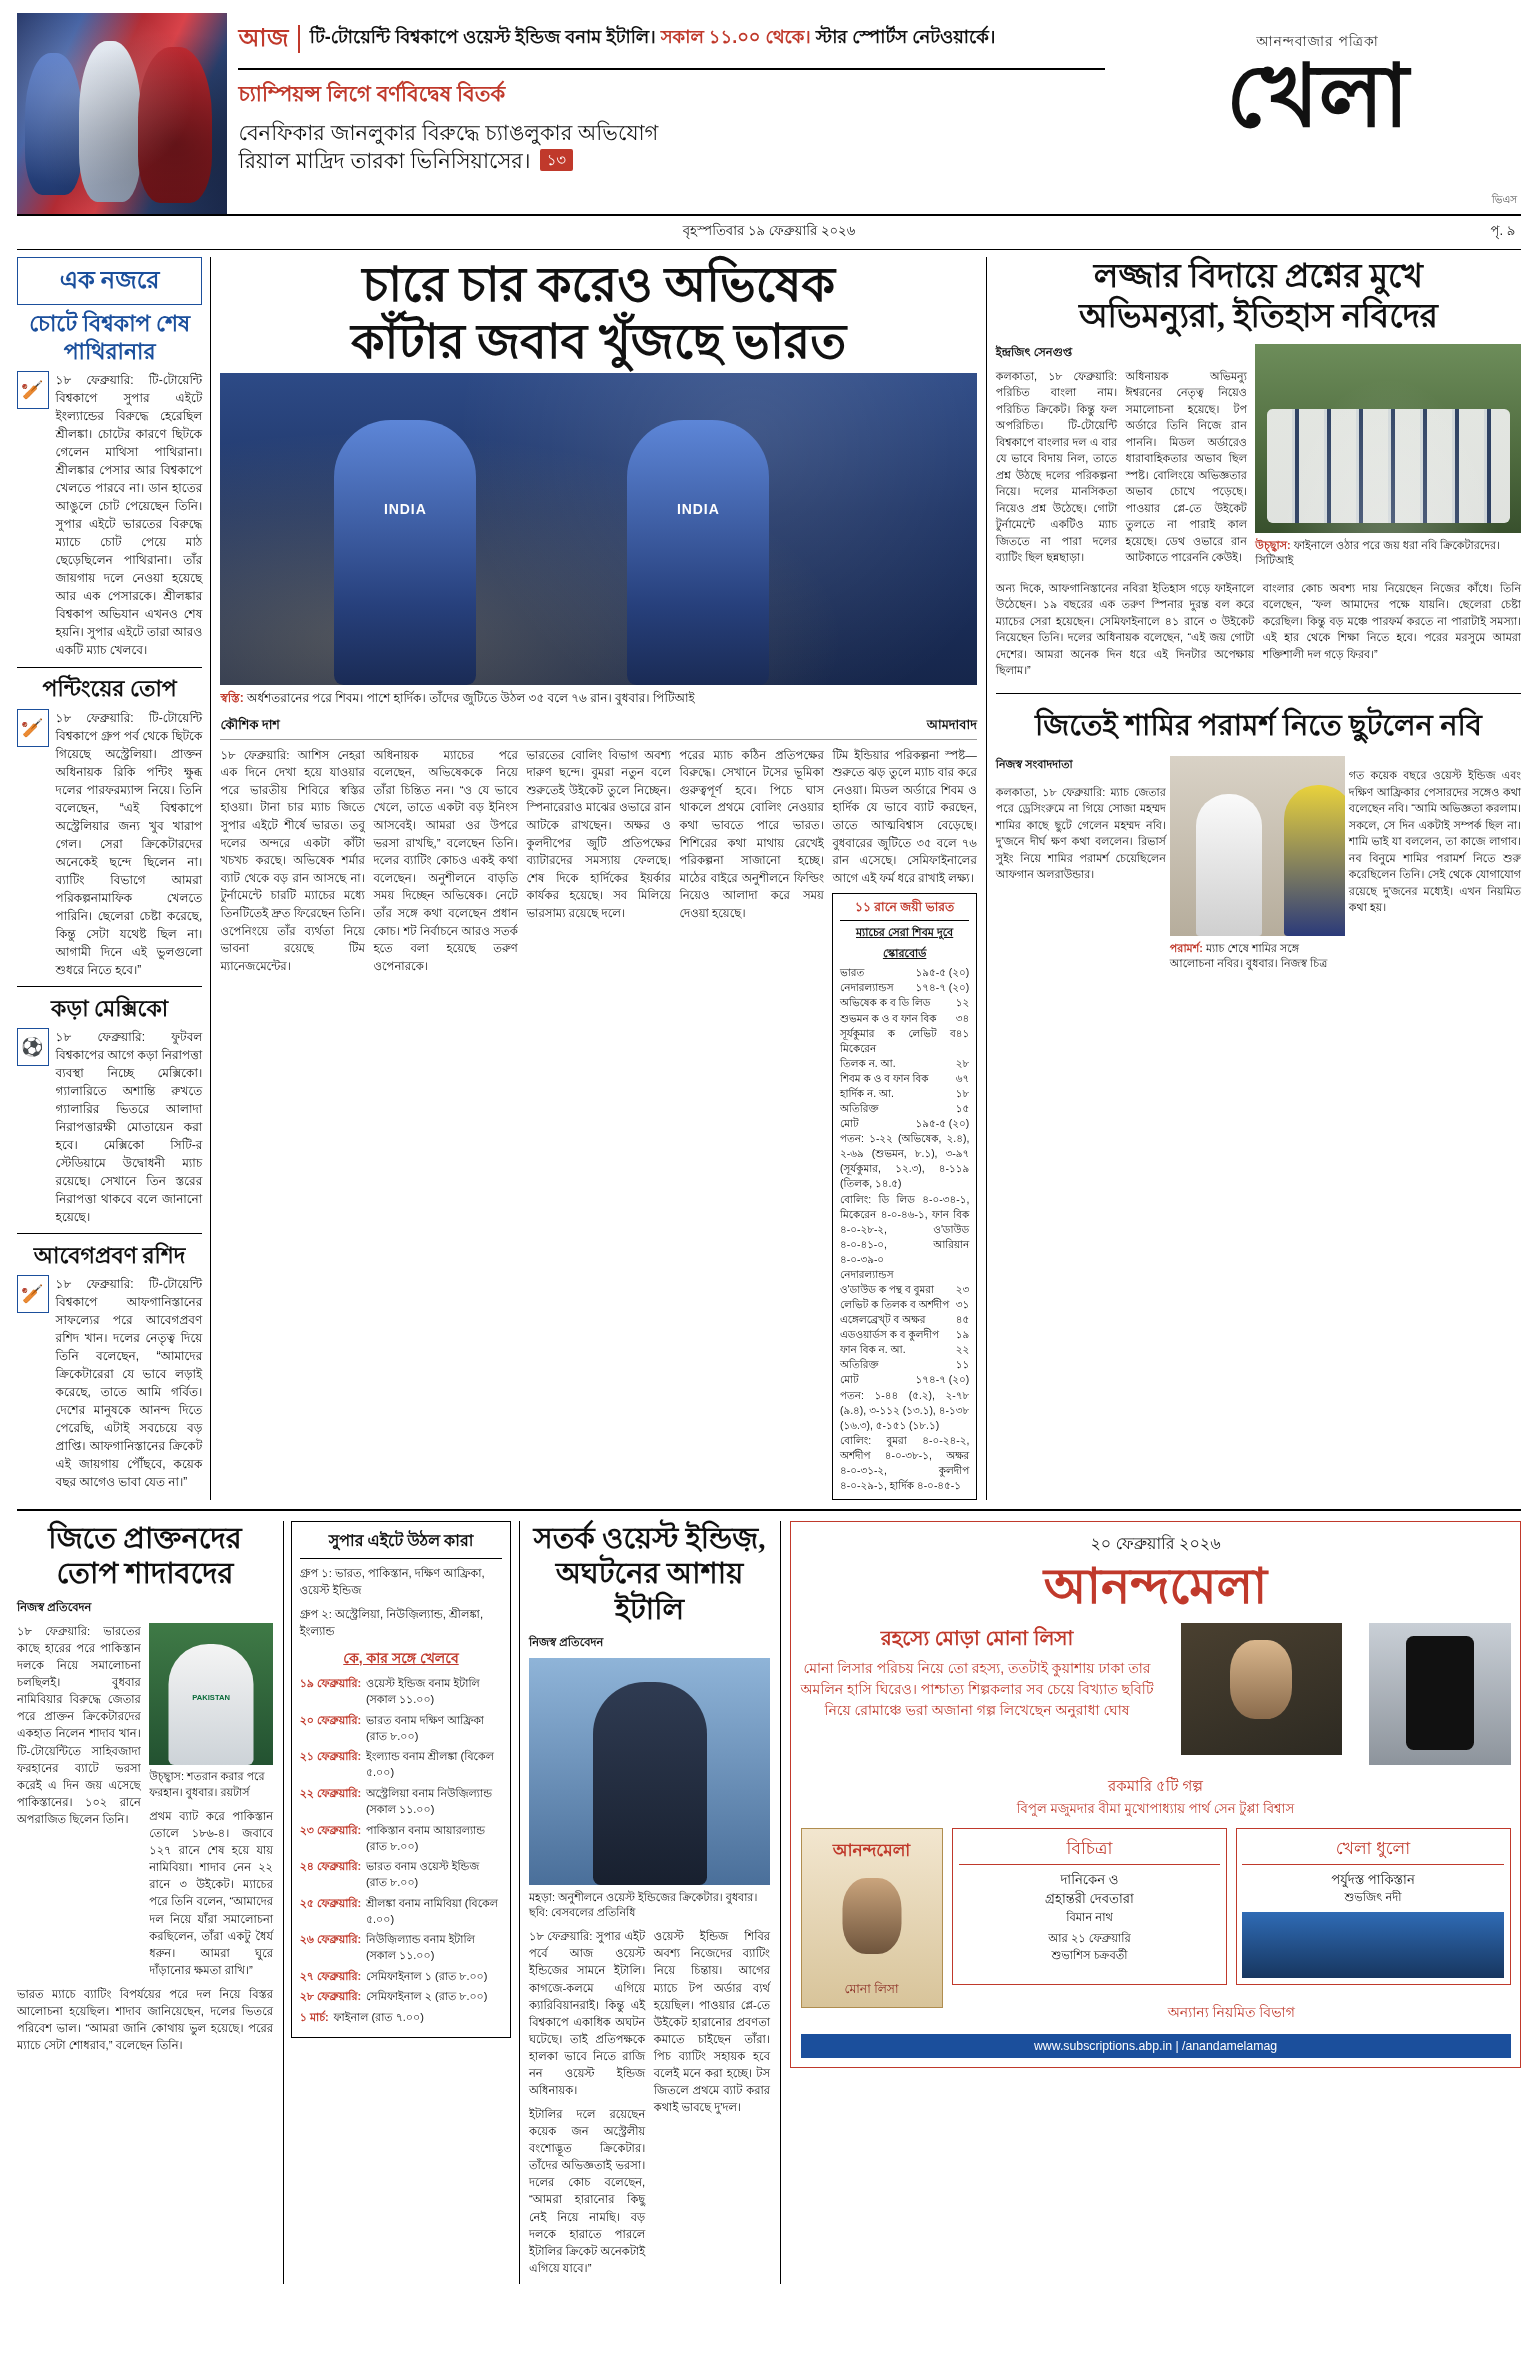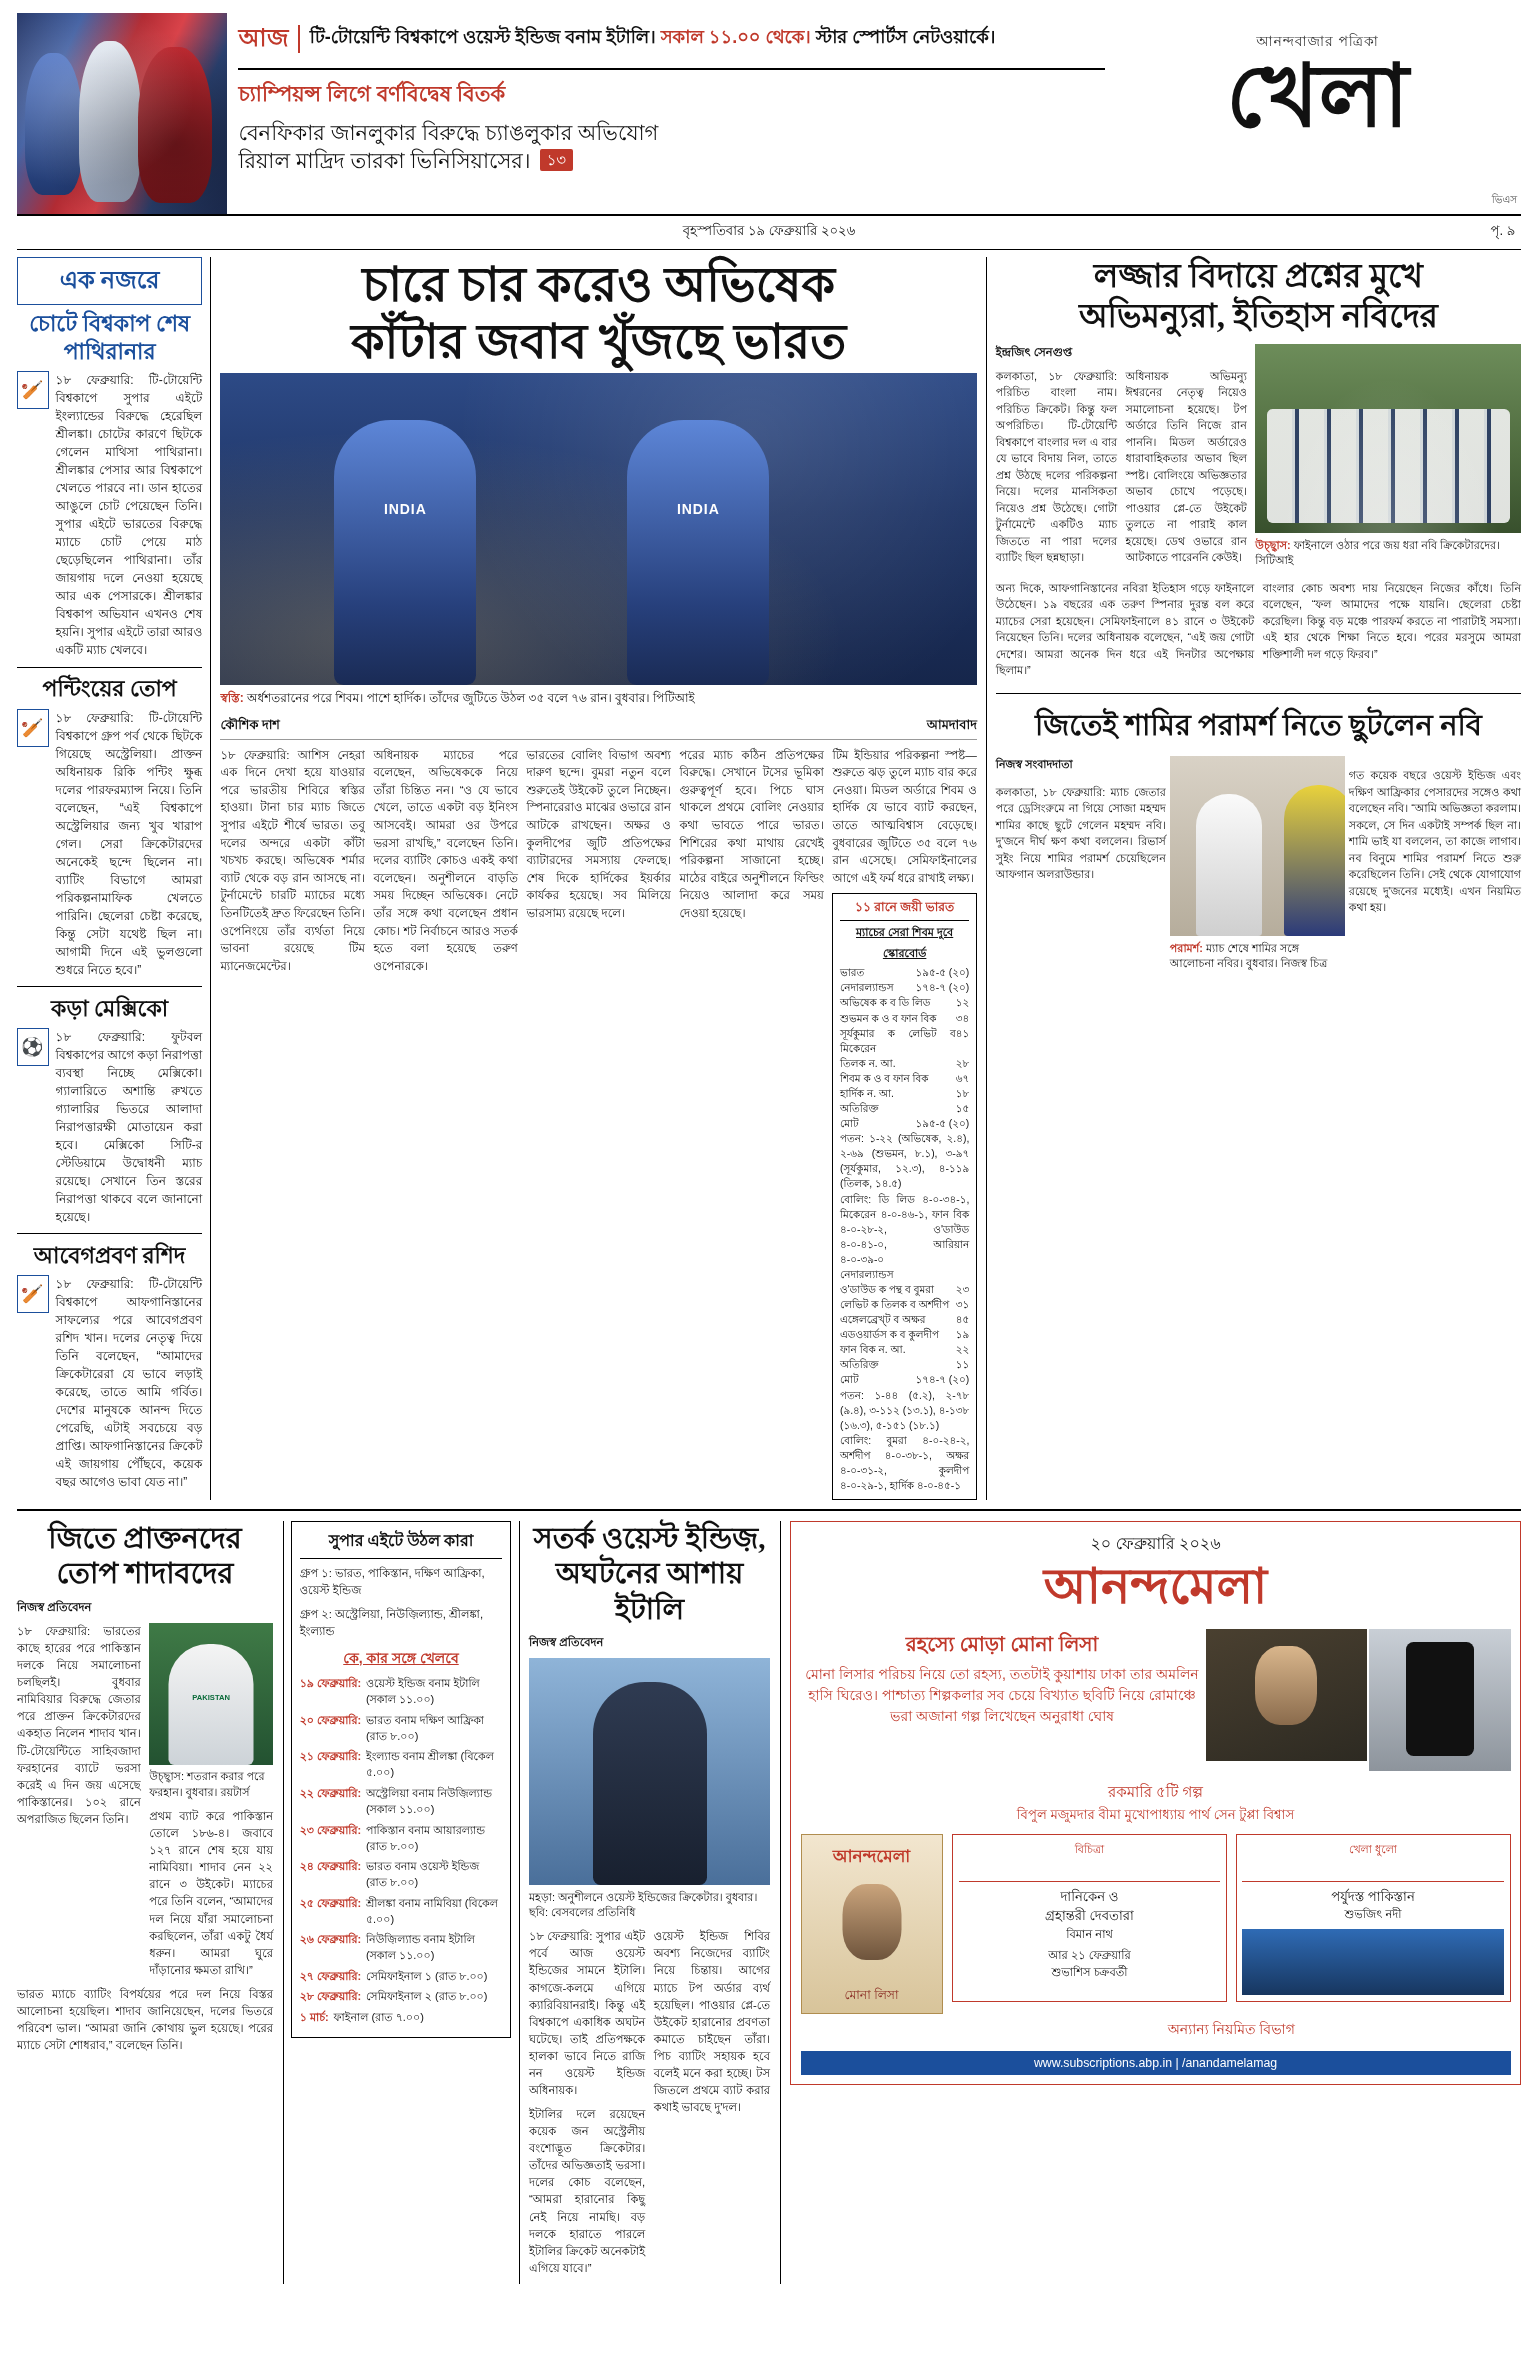--- a/index.html
+++ b/index.html
@@ -162,31 +162,31 @@
   .fx{ font-size:11px; line-height:1.45; margin-bottom:4.7px; display:flex; gap:4.7px;}
   .fxn{ color:#c0392b; font-weight:bold; flex:0 0 auto;}
 
   .wiPhoto{ height:227px; background:linear-gradient(180deg,#8fb4d8,#4a6f9a); position:relative; overflow:hidden;}
   .wiPhoto .man{position:absolute;bottom:0;left:50%;transform:translateX(-50%);width:114px;height:203px;background:linear-gradient(180deg,#2f3b52,#18202f);border-radius:52px 52px 7.6px 7.6px;}
 
   
   .ad{ border:1.9px solid #c0392b; padding:9.5px; background:#fff; }
   .adDate{ text-align:center; font-size:16px; margin-bottom:3.8px;}
   .adLogo{ text-align:center; font-size:49px; font-weight:bold; color:#c0392b; font-family:"Liberation Serif",serif; line-height:1;}
-  .adRow{ display:flex; gap:2px; margin-top:18px;}
+  .adRow{ display:flex; gap:27px; margin-top:12px;}
   .adTxt{ flex:1; font-size:14px; line-height:1.5; color:#c0392b; text-align:center;}
   .adTxt .h{ font-size:20px; font-weight:bold; margin-bottom:4.7px;}
   .adImg{ width:161px; height:132px; background:linear-gradient(160deg,#4a4030,#2d2a22); position:relative; overflow:hidden;}
   .adImg .face{position:absolute;top:17px;left:50%;transform:translateX(-50%);width:62px;height:79px;background:linear-gradient(180deg,#d9b68c,#8a6b4c);border-radius:40%;}
   .adHand{ width:142px; height:142px; background:linear-gradient(180deg,#c9cfd6,#8d949c); position:relative;}
   .adHand .ph{position:absolute;top:13.2px;left:50%;transform:translateX(-50%);width:68px;height:114px;background:#111;border-radius:7.6px;}
   .adList{ text-align:center; font-size:15px; color:#c0392b; margin-top:8.5px; line-height:1.6;}
   .adCards{ display:flex; gap:9.5px; margin-top:9.5px;}
   .adCard{ flex:1; border:0.9px solid #c0392b; padding:5.7px;}
-  .adCardH{ text-align:center; font-size:11px; color:#c0392b; border-bottom:0.9px solid #c0392b; padding-bottom:21px; margin-bottom:4.7px;}
+  .adCardH{ text-align:center; font-size:17px; color:#c0392b; border-bottom:0.9px solid #c0392b; padding-bottom:1px; margin-bottom:4.7px;}
   .adCardB{ text-align:center; font-size:13.2px; line-height:1.5;}
   .adBook{ width:142px; height:180px; background:linear-gradient(180deg,#f2e6cf,#d8c49a); border:0.9px solid #b08d4f; position:relative;}
   .adBook .t{ text-align:center; font-size:17px; color:#c0392b; font-weight:bold; margin-top:7.6px;}
   .adBook .f{ position:absolute; top:49px; left:50%; transform:translateX(-50%); width:59px;height:76px;background:linear-gradient(180deg,#caa47c,#6e543c); border-radius:40%;}
   .adFoot{ margin-top:9.5px; background:#1b4f9c; color:#fff; text-align:center; font-size:12.3px; padding:4.7px;}
   .adSmallPic{ width:142px; height:76px; background:linear-gradient(180deg,#2f6bb5,#17365f); position:relative;}
   .adBottomNote{ text-align:center; font-size:14px; color:#c0392b; margin-top:7.6px;}
 </style>
 </head>
 <body>

